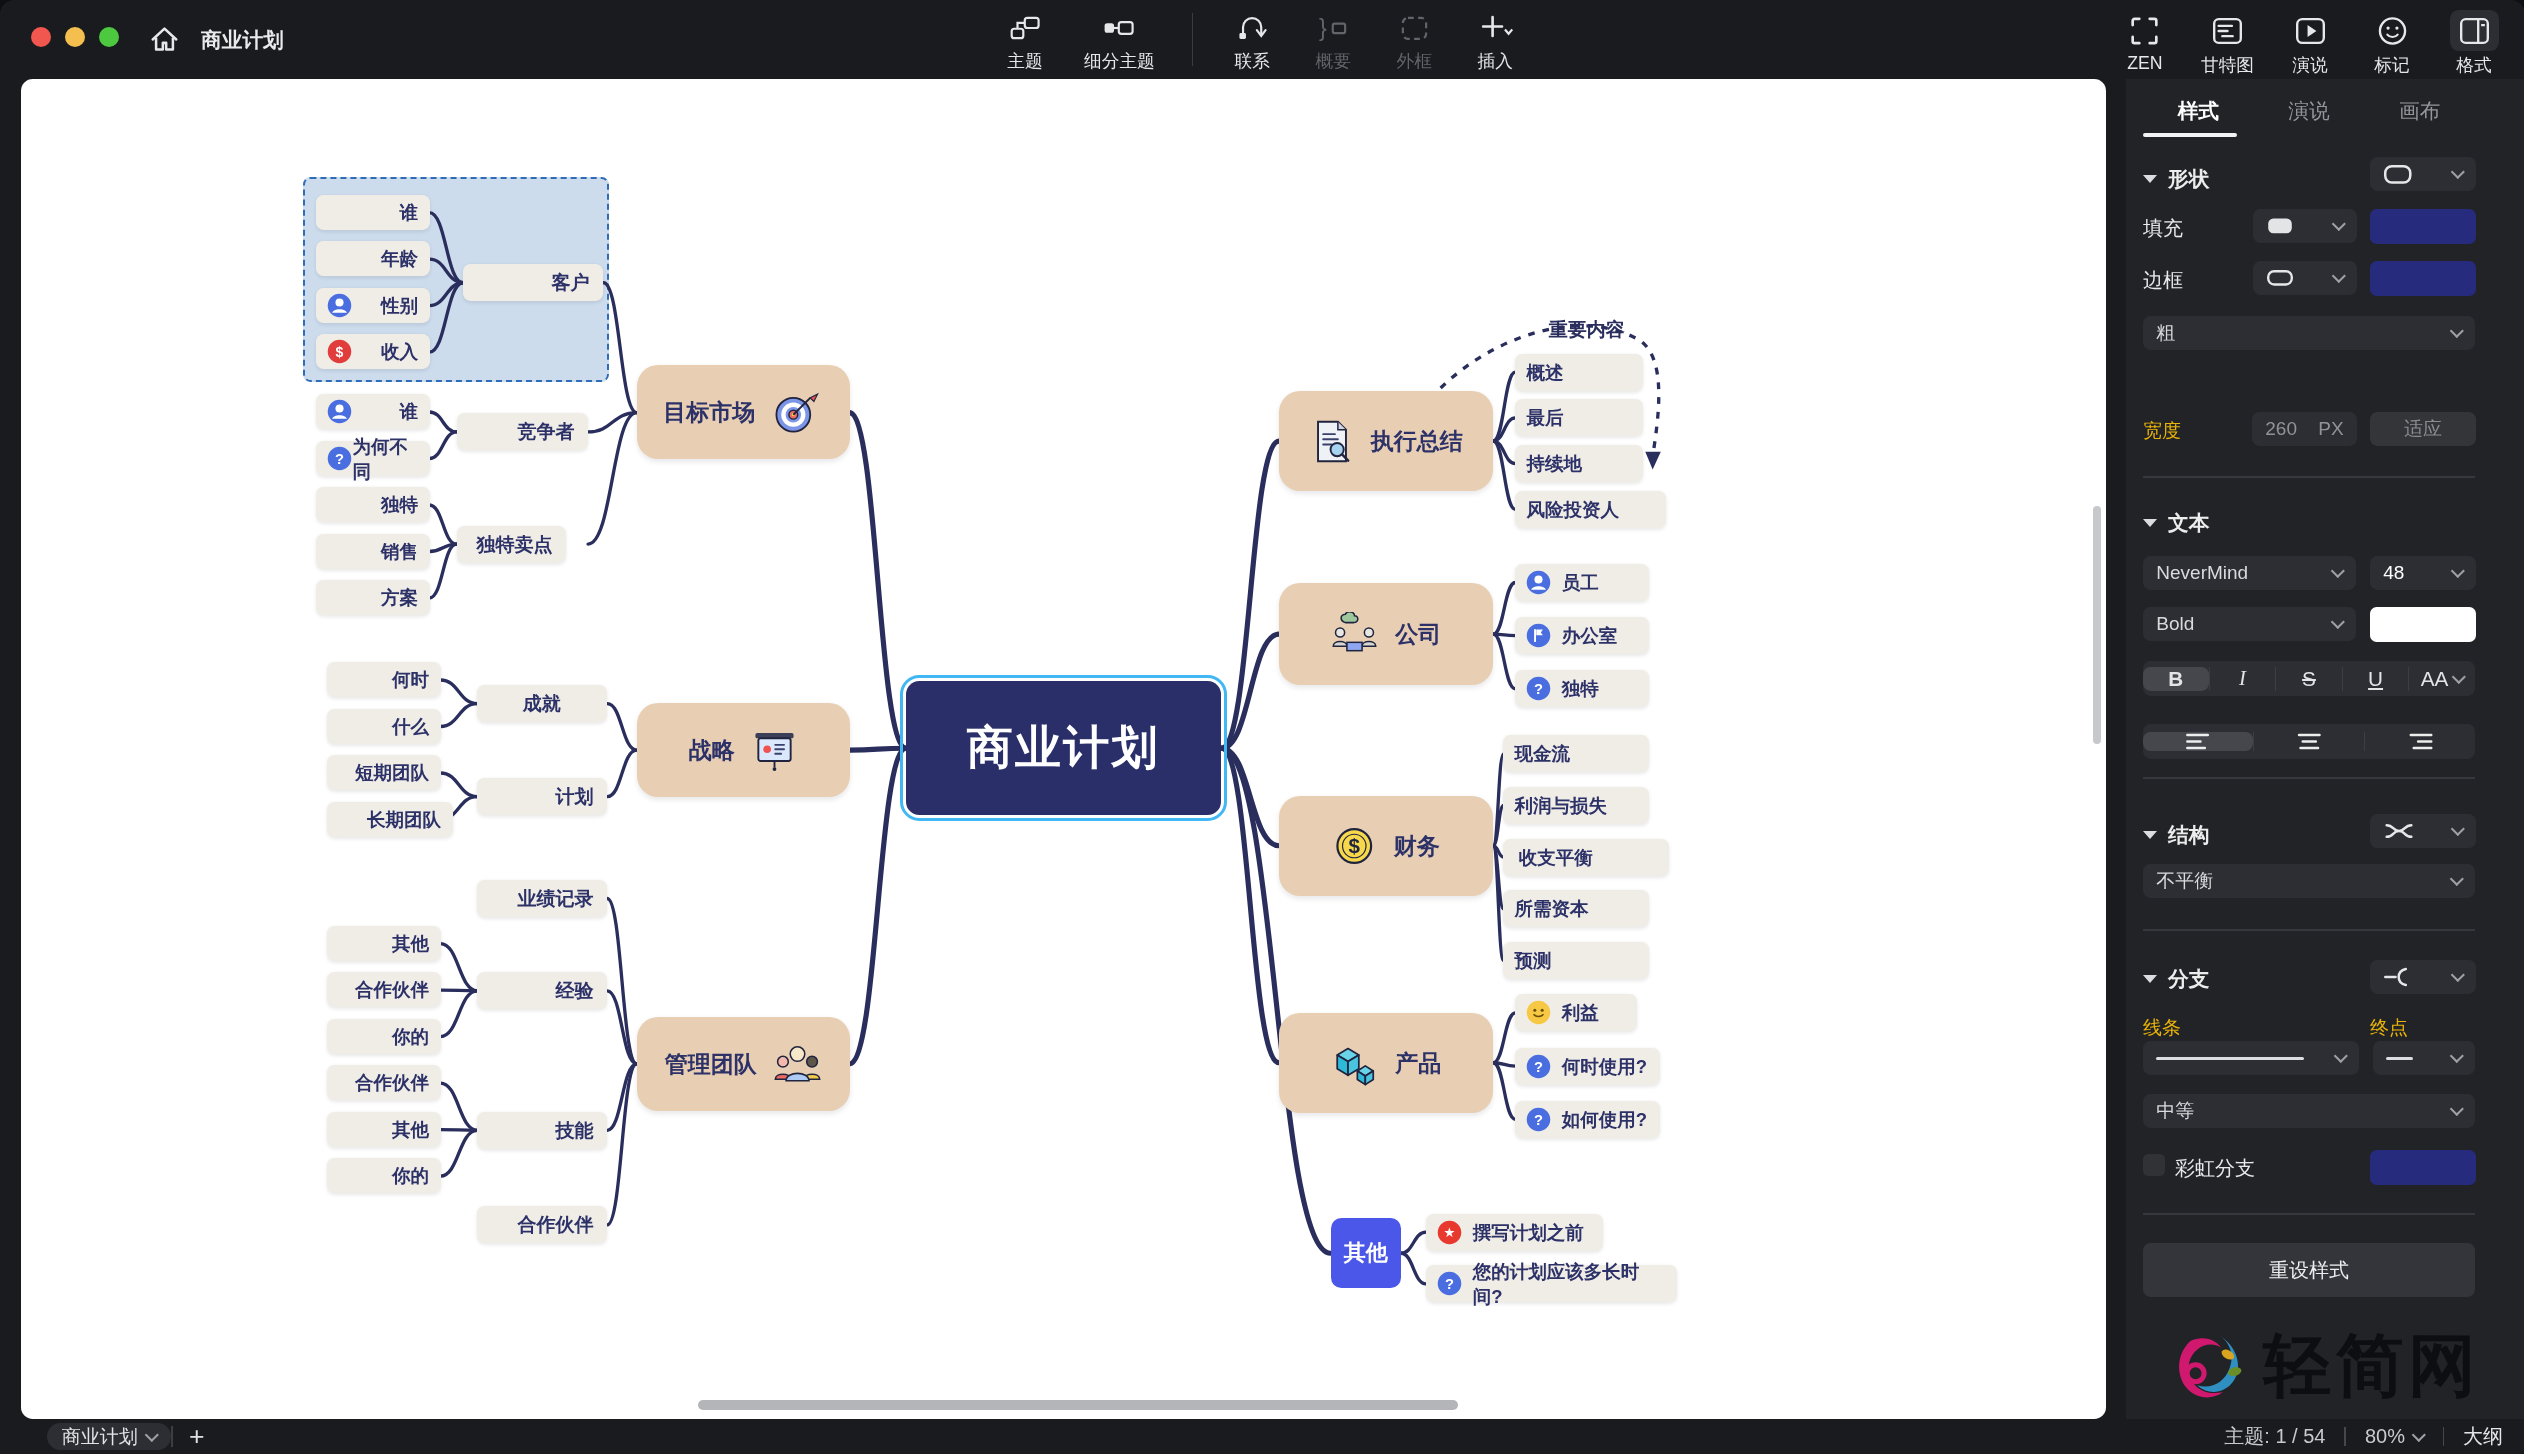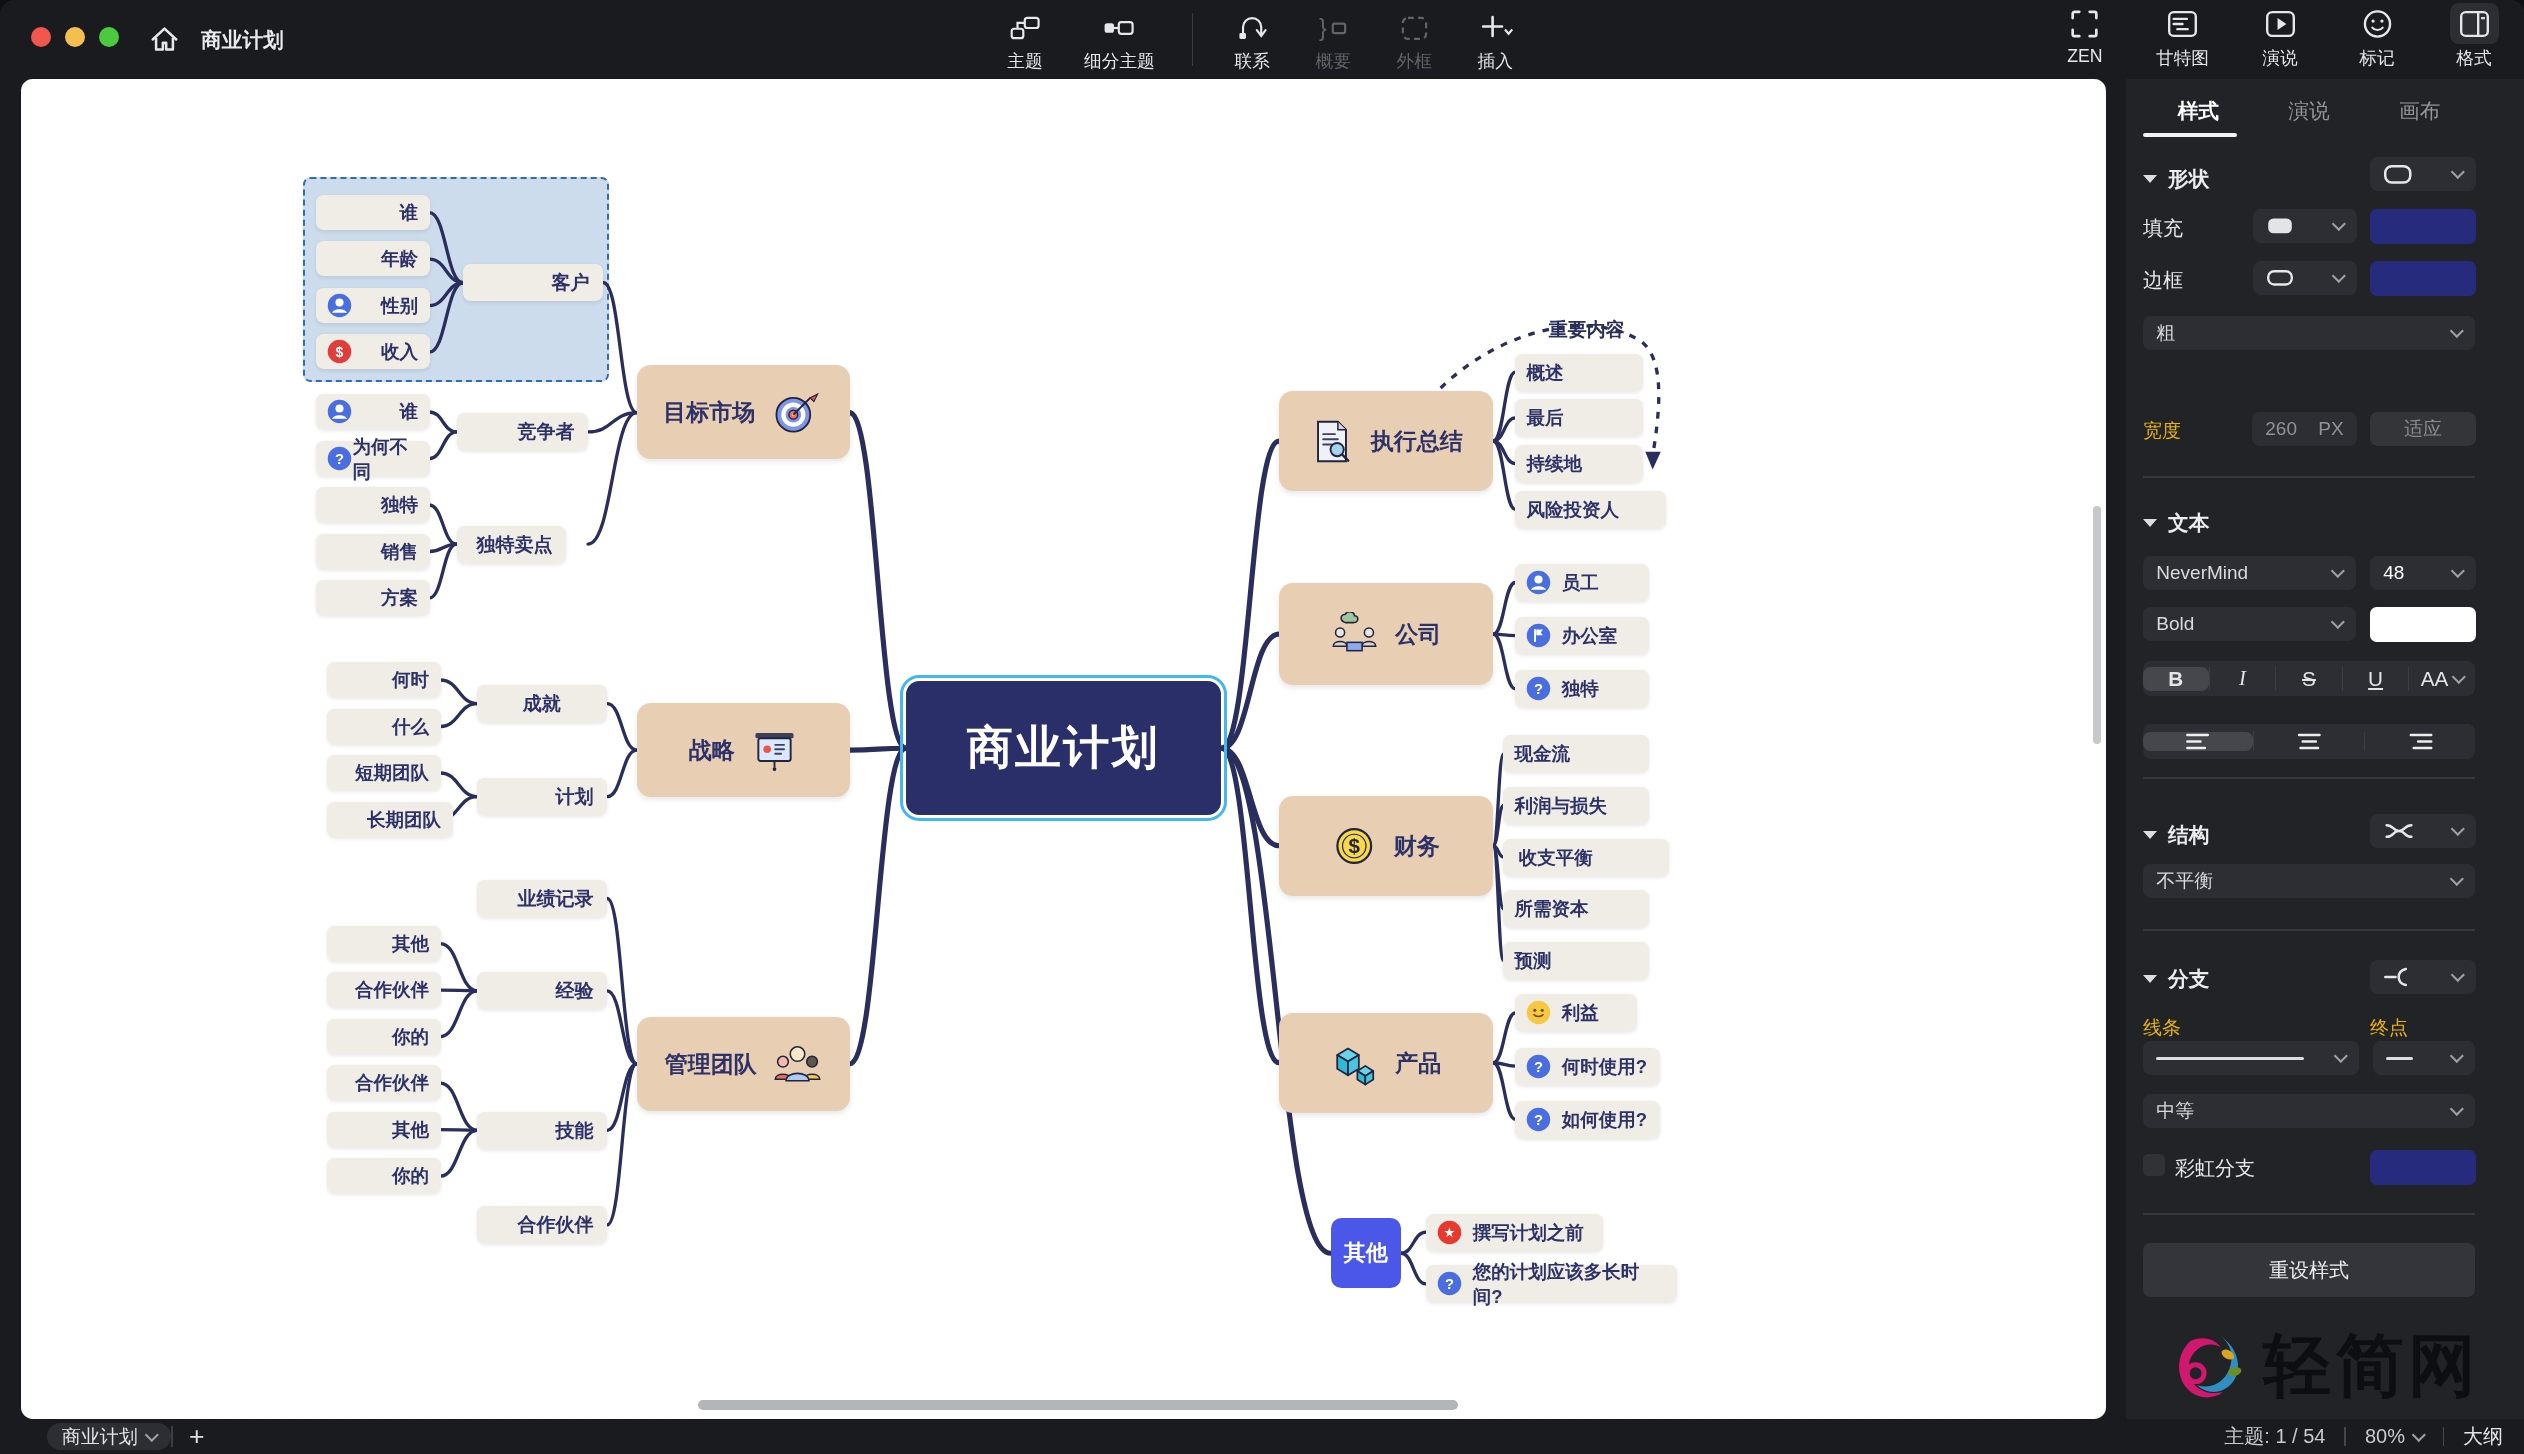--- a/index.html
+++ b/index.html
@@ -13,38 +13,38 @@
   .traffic span{width:20px;height:20px;border-radius:50%;display:block;}
   .t-red{background:#f1564f;} .t-yel{background:#f5bf4f;} .t-grn{background:#4cc93f;}
   .home-btn{position:absolute;left:146px;top:20.7px;width:37px;height:37px;}
   .doc-title{position:absolute;left:201px;top:0;height:79px;display:flex;align-items:center;color:#e9eaec;font-size:20.7px;font-weight:600;}
   .toolbar{position:absolute;left:1003px;top:8.9px;display:flex;gap:37px;align-items:flex-start;}
   .tbi{display:flex;flex-direction:column;align-items:center;gap:2.2px;min-width:44px;}
   .tbi .ticon{height:38px;display:flex;align-items:center;justify-content:center;}
   .tbi .tlabel{font-size:17.7px;color:#e6e7e9;white-space:nowrap;}
   .tbi.disabled .tlabel{color:#61646a;}
   .tb-sep{width:1.5px;height:53px;background:#3a3c41;margin-top:4.4px;}
-  .righttools{position:absolute;right:25px;top:3px;display:flex;gap:45px;align-items:flex-start;}
+  .righttools{position:absolute;right:25px;top:10px;display:flex;gap:30px;align-items:flex-start;}
   .rti{display:flex;flex-direction:column;align-items:center;gap:1.5px;min-width:52px;}
   .rti .ticon{height:41px;width:49px;display:flex;align-items:center;justify-content:center;border-radius:8.9px;}
   .rti.active .ticon{background:#2c2e33;}
   .rti .tlabel{font-size:17.7px;color:#e6e7e9;white-space:nowrap;}
 
   
   .canvas{position:absolute;left:20.7px;top:79px;width:2085px;height:1340px;background:#ffffff;border-radius:11.8px;overflow:hidden;}
   #edges{position:absolute;left:0;top:0;z-index:2;}
   .sel-group{position:absolute;background:#ccdcec;border:2.2px dashed #2e6cb5;border-radius:7.4px;z-index:1;}
   .node{position:absolute;display:flex;align-items:center;z-index:3;color:#2c3168;}
   .node.leaf,.node.mid{background:#f0ede7;border-radius:7.4px;box-shadow:0 1.5px 3.7px rgba(40,40,60,0.10);}
   .node.leaf{font-size:18.5px;font-weight:600;padding:0 11.8px;}
   .node.mid{font-size:19px;font-weight:600;padding:0 13.3px;}
   .node.alignR{justify-content:flex-end;}
   .node.alignSB{justify-content:space-between;}
   .node.alignL{justify-content:flex-start;gap:10.3px;}
-  .node.primary{background:#e8cfb4;border-radius:14px;font-size:23px;font-weight:700;justify-content:center;gap:16px;box-shadow:0 2.2px 5.2px rgba(40,40,60,0.10);}
+  .node.primary{background:#e8cfb4;border-radius:21px;font-size:23px;font-weight:700;justify-content:center;gap:16px;box-shadow:0 2.2px 5.2px rgba(40,40,60,0.10);}
   .node.center{background:#2a2f6a;border-radius:13.3px;color:#ffffff;font-size:46px;font-weight:700;justify-content:center;letter-spacing:2.2px;outline:3px solid #41b7f3;outline-offset:3.7px;}
   .node.other{background:#4b57e8;border-radius:10.3px;color:#ffffff;font-size:22px;font-weight:700;justify-content:center;}
   .rel-label{position:absolute;z-index:4;color:#2a2e5d;font-size:19px;font-weight:700;white-space:nowrap;}
   .hscroll{position:absolute;left:677px;top:1321px;width:760px;height:9.6px;background:#b3b5b9;border-radius:5.2px;z-index:6;}
   .vscroll{position:absolute;left:2072px;top:427px;width:8px;height:238px;background:#c6c8cb;border-radius:4.4px;z-index:6;}
 
   
   .sidebar{position:absolute;left:2126px;top:79px;width:399px;height:1340px;background:#212327;}
   .sb-row{position:absolute;align-items:center;}
   .tabs{left:17px;top:10.3px;width:332px;display:flex;}

